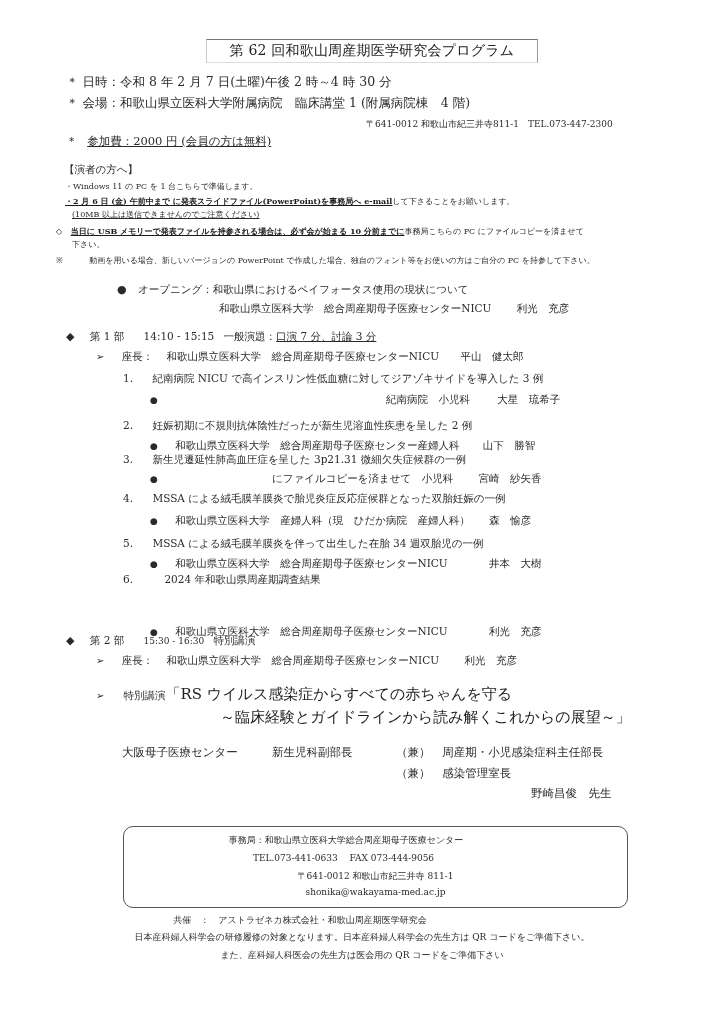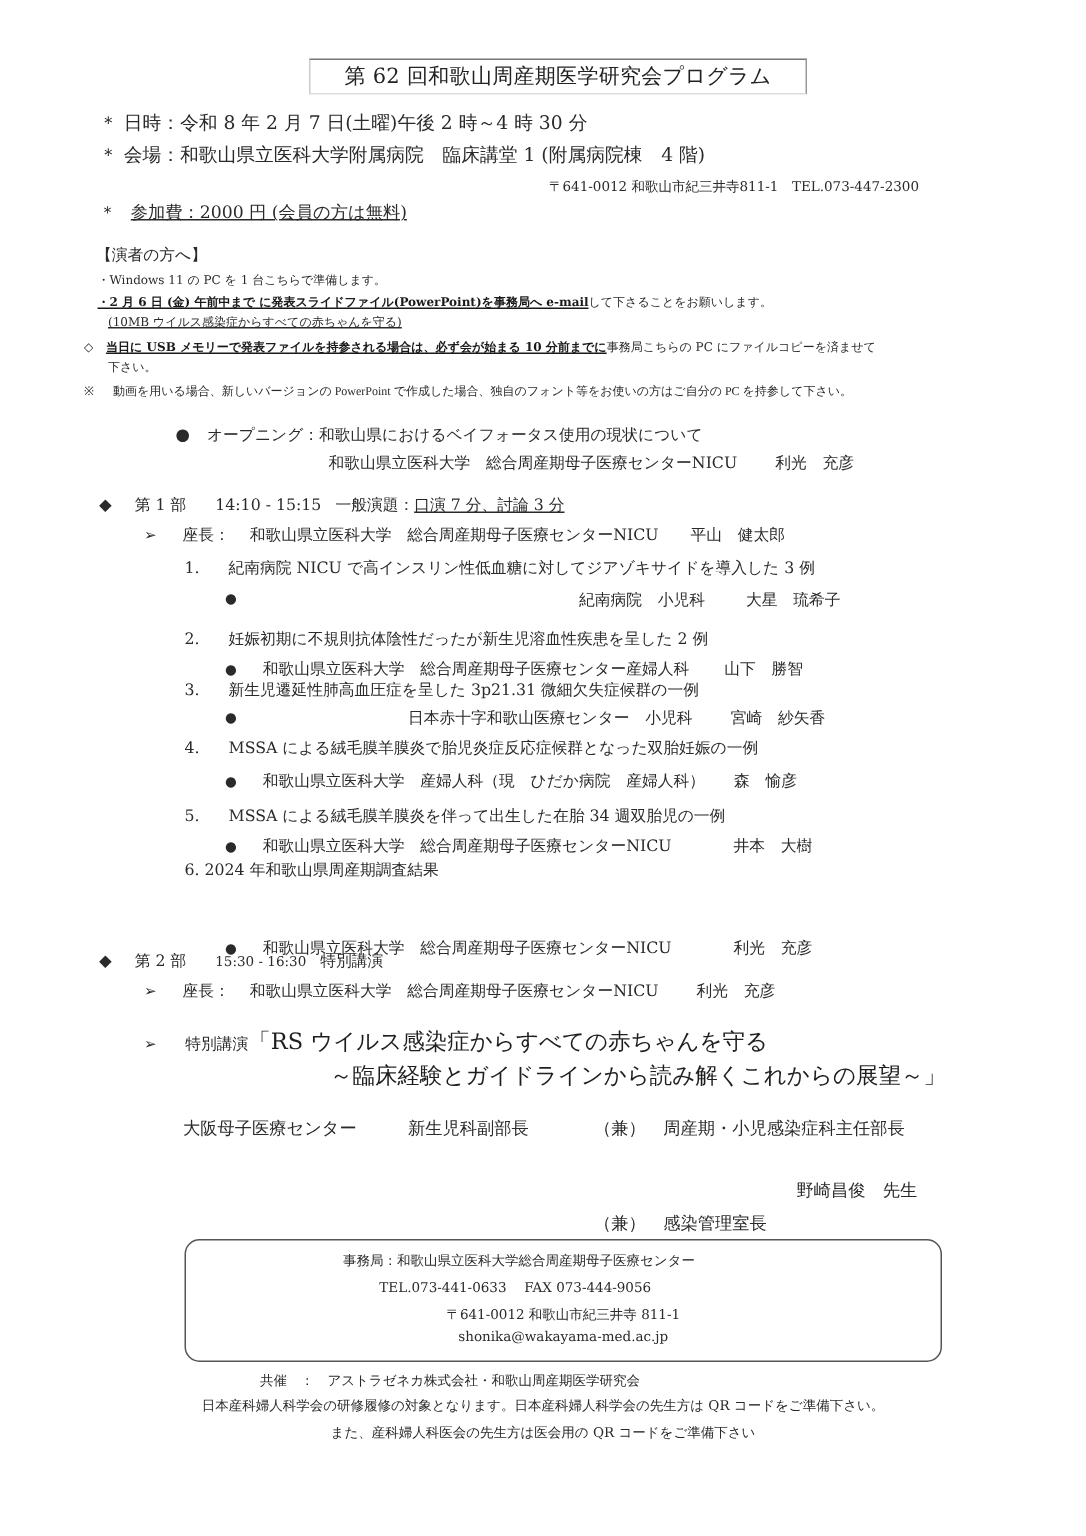--- a/index.html
+++ b/index.html
@@ -53,29 +53,29 @@
 <div class="abs f12" style="left:66px; top:134px;">
   <span class="bullet-star">＊</span>
   <span class="u" style="margin-left:6px;">参加費：2000 円 (会員の方は無料)</span>
 </div>
 
 <div class="abs f11" style="left:64px; top:163px;">【演者の方へ】</div>
 <div class="abs f8" style="left:65px; top:181px;">・Windows 11 の PC を 1 台こちらで準備します。</div>
 <div class="abs f8" style="left:65px; top:196px;">
   <span class="ub">・2 月 6 日 (金) 午前中まで に発表スライドファイル(PowerPoint)を事務局へ e-mail</span><span>して下さることをお願いします。</span>
 </div>
-<div class="abs f8 u" style="left:72px; top:209px;">(10MB ウイルス感染症からすべての赤ちゃんを守る)</div>
+<div class="abs f8 u" style="left:72px; top:209px;">(10MB 以上は送信できませんのでご注意ください)</div>
 <div class="abs f8" style="left:56px; top:226px;">
   <span>◇</span>
   <span class="ub" style="margin-left:6px;">当日に USB メモリーで発表ファイルを持参される場合は、必ず会が始まる 10 分前までに</span><span>事務局こちらの PC にファイルコピーを済ませて</span>
 </div>
 <div class="abs f8" style="left:72px; top:239px;">下さい。</div>
 <div class="abs f8" style="left:56px; top:254px;">
   <span>※</span>
-  <span style="margin-left:10px;font-family:Liberation Serif, serif;">動画を用いる場合、新しいバージョンの PowerPoint で作成した場合、独自のフォント等をお使いの方はご自分の PC を持参して下さい。</span>
+  <span style="margin-left:24px;">動画を用いる場合、新しいバージョンの PowerPoint で作成した場合、独自のフォント等をお使いの方はご自分の PC を持参して下さい。</span>
 </div>
 
 <div class="abs f11" style="left:117px; top:283px;">
   <span class="dot" style="font-size:11px;">●</span>
   <span style="margin-left:8px;">オープニング：和歌山県におけるベイフォータス使用の現状について</span>
 </div>
 <div class="abs f11" style="left:219px; top:302px;">
   <span>和歌山県立医科大学　総合周産期母子医療センターNICU</span>
   <span style="margin-left:22px;">利光　充彦</span>
 </div>
@@ -116,21 +116,21 @@
 </div>
 
 <div class="abs f11" style="left:123px; top:453px;">
   <span>3.</span>
   <span style="margin-left:16px;">新生児遷延性肺高血圧症を呈した 3p21.31 微細欠失症候群の一例</span>
 </div>
 <div class="abs f11" style="left:150px; top:472px;">
   <span class="dot">●</span>
 </div>
 <div class="abs f11" style="left:272px; top:472px;">
-  <span>日本赤十字和歌山医療センター　小児科</span>
+  <span>にファイルコピーを済ませて　小児科</span>
   <span style="margin-left:22px;">宮崎　紗矢香</span>
 </div>
 
 <div class="abs f11" style="left:123px; top:492px;">
   <span>4.</span>
   <span style="margin-left:16px;">MSSA による絨毛膜羊膜炎で胎児炎症反応症候群となった双胎妊娠の一例</span>
 </div>
 <div class="abs f11" style="left:150px; top:514px;">
   <span class="dot">●</span>
   <span style="margin-left:14px;">和歌山県立医科大学　産婦人科（現　ひだか病院　産婦人科）</span>
@@ -142,21 +142,21 @@
   <span style="margin-left:16px;">MSSA による絨毛膜羊膜炎を伴って出生した在胎 34 週双胎児の一例</span>
 </div>
 <div class="abs f11" style="left:150px; top:557px;">
   <span class="dot">●</span>
   <span style="margin-left:14px;">和歌山県立医科大学　総合周産期母子医療センターNICU</span>
   <span style="margin-left:38px;">井本　大樹</span>
 </div>
 
 <div class="abs f11" style="left:123px; top:573px;">
   <span>6.</span>
-  <span style="margin-left:0;">2024 年和歌山県周産期調査結果</span>
+  <span style="margin-left:28px;">2024 年和歌山県周産期調査結果</span>
 </div>
 <div class="abs f11" style="left:150px; top:625px;">
   <span class="dot">●</span>
   <span style="margin-left:14px;">和歌山県立医科大学　総合周産期母子医療センターNICU</span>
   <span style="margin-left:38px;">利光　充彦</span>
 </div>
 
 <div class="abs f11" style="left:66px; top:634px;">
   <span class="diamond">◆</span>
   <span style="margin-left:12px;">第 2 部</span>
@@ -174,21 +174,21 @@
   <span class="f11" style="margin-left:14px;">特別講演</span><span class="big">「RS ウイルス感染症からすべての赤ちゃんを守る</span>
 </div>
 <div class="abs big" style="left:220px; top:708px;">～臨床経験とガイドラインから読み解くこれからの展望～」</div>
 
 <div class="abs f12" style="left:122px; top:745px;">大阪母子医療センター</div>
 <div class="abs f12" style="left:272px; top:745px;">新生児科副部長</div>
 <div class="abs f12" style="left:396px; top:745px;">
   <span>（兼）</span>
   <span style="margin-left:8px;">周産期・小児感染症科主任部長</span>
 </div>
-<div class="abs f12" style="left:396px; top:766px;margin-top:42px;">
+<div class="abs f12" style="left:396px; top:766px;">
   <span>（兼）</span>
   <span style="margin-left:8px;">感染管理室長</span>
 </div>
 <div class="abs f12" style="left:531px; top:786px;">野崎昌俊　先生</div>
 
 <div class="office-box"></div>
 <div class="abs f9 center" style="left:123px; top:834px; width:446px;">事務局：和歌山県立医科大学総合周産期母子医療センター</div>
 <div class="abs f9 center" style="left:123px; top:852px; width:441px;">TEL.073-441-0633　 FAX 073-444-9056</div>
 <div class="abs f9 center" style="left:123px; top:870px; width:505px;">〒641-0012 和歌山市紀三井寺 811-1</div>
 <div class="abs f9 center" style="left:123px; top:887px; width:505px;">shonika@wakayama-med.ac.jp</div>

